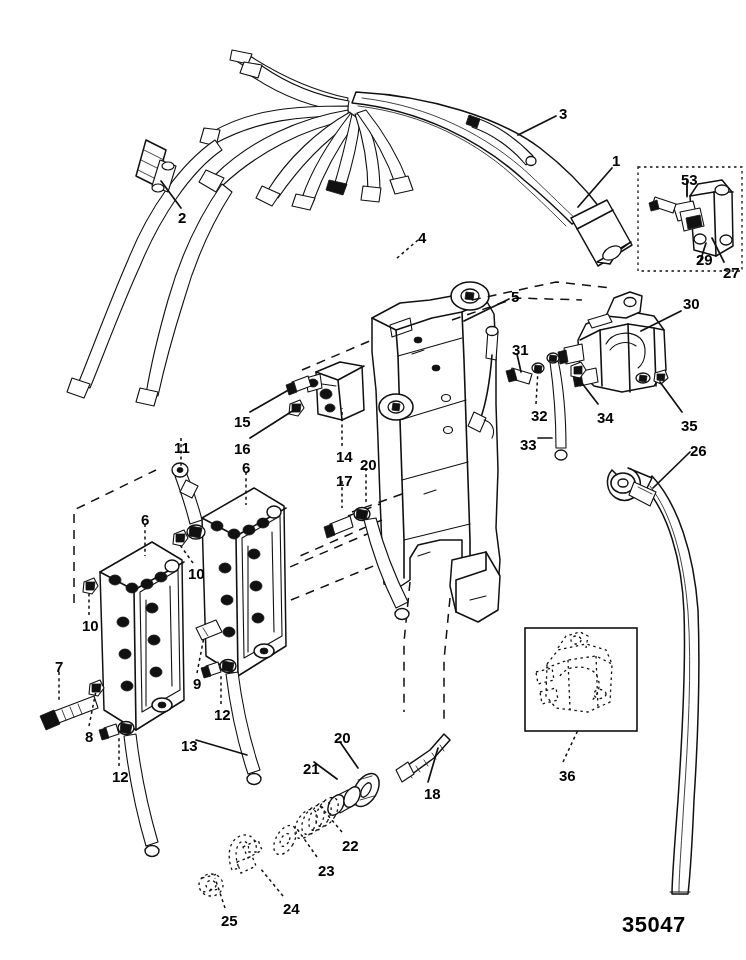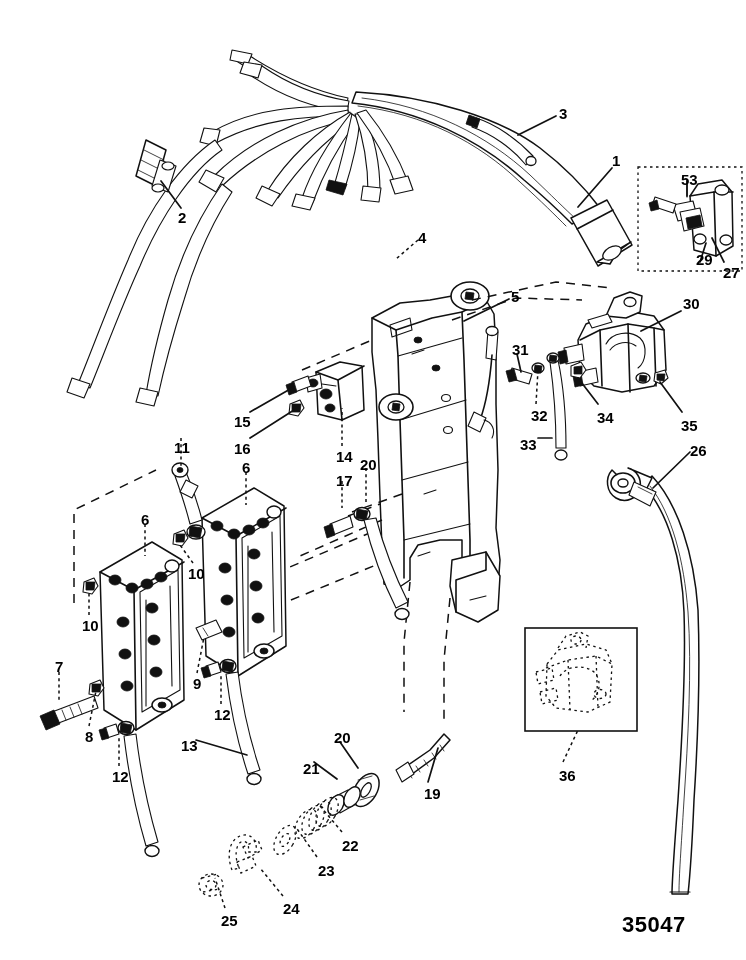--- a/index.html
+++ b/index.html
@@ -486,21 +486,21 @@
       <div class="callout" style="left: 188px; top: 566px;">10</div>
       <div class="callout" style="left: 174px; top: 440px;">11</div>
       <div class="callout" style="left: 112px; top: 769px;">12</div>
       <div class="callout" style="left: 214px; top: 707px;">12</div>
       <div class="callout" style="left: 181px; top: 738px;">13</div>
       <div class="callout" style="left: 336px; top: 449px;">14</div>
       <div class="callout" style="left: 234px; top: 414px;">15</div>
       <div class="callout" style="left: 234px; top: 441px;">16</div>
       <div class="callout" style="left: 336px; top: 473px;">17</div>
       <div class="callout" style="left: 360px; top: 457px;">20</div>
-      <div class="callout" style="left: 424px; top: 786px;">19</div>
+      <div class="callout" style="left: 424px; top: 786px;">18</div>
       <div class="callout" style="left: 334px; top: 730px;">20</div>
       <div class="callout" style="left: 303px; top: 753px; margin-top: 8px;">21</div>
       <div class="callout" style="left: 342px; top: 838px;">22</div>
       <div class="callout" style="left: 318px; top: 863px;">23</div>
       <div class="callout" style="left: 283px; top: 901px;">24</div>
       <div class="callout" style="left: 221px; top: 913px;">25</div>
       <div class="callout" style="left: 690px; top: 443px;">26</div>
       <div class="callout" style="left: 723px; top: 265px;">27</div>
       <div class="callout" style="left: 681px; top: 172px;">53</div>
       <div class="callout" style="left: 696px; top: 252px;">29</div>

